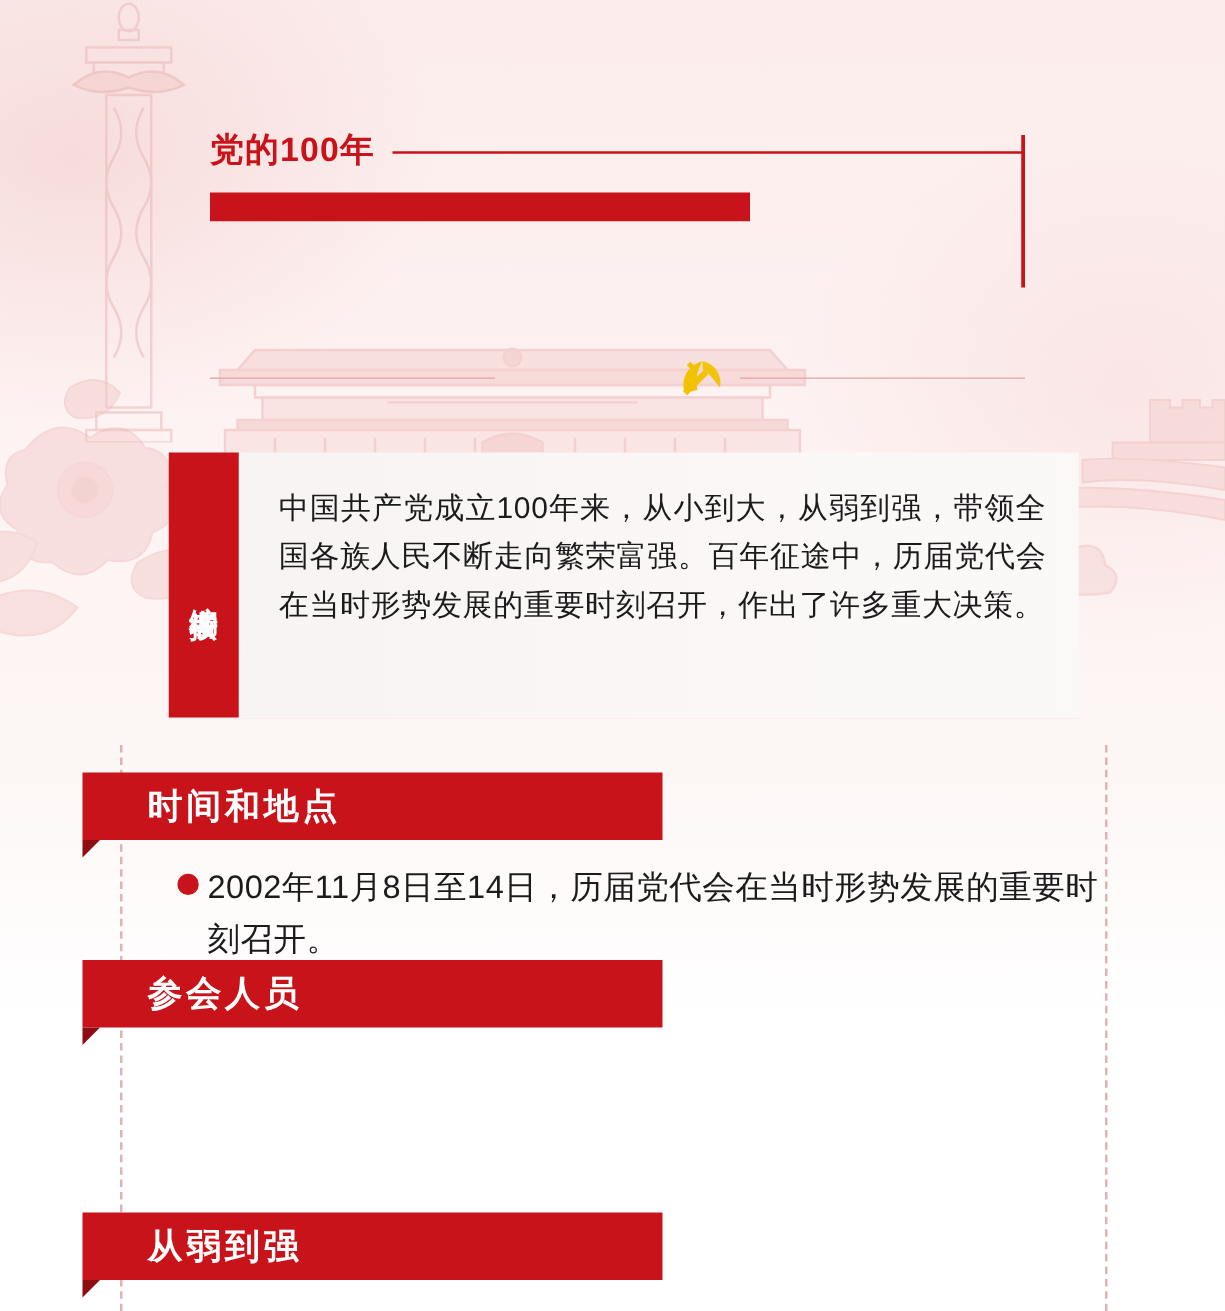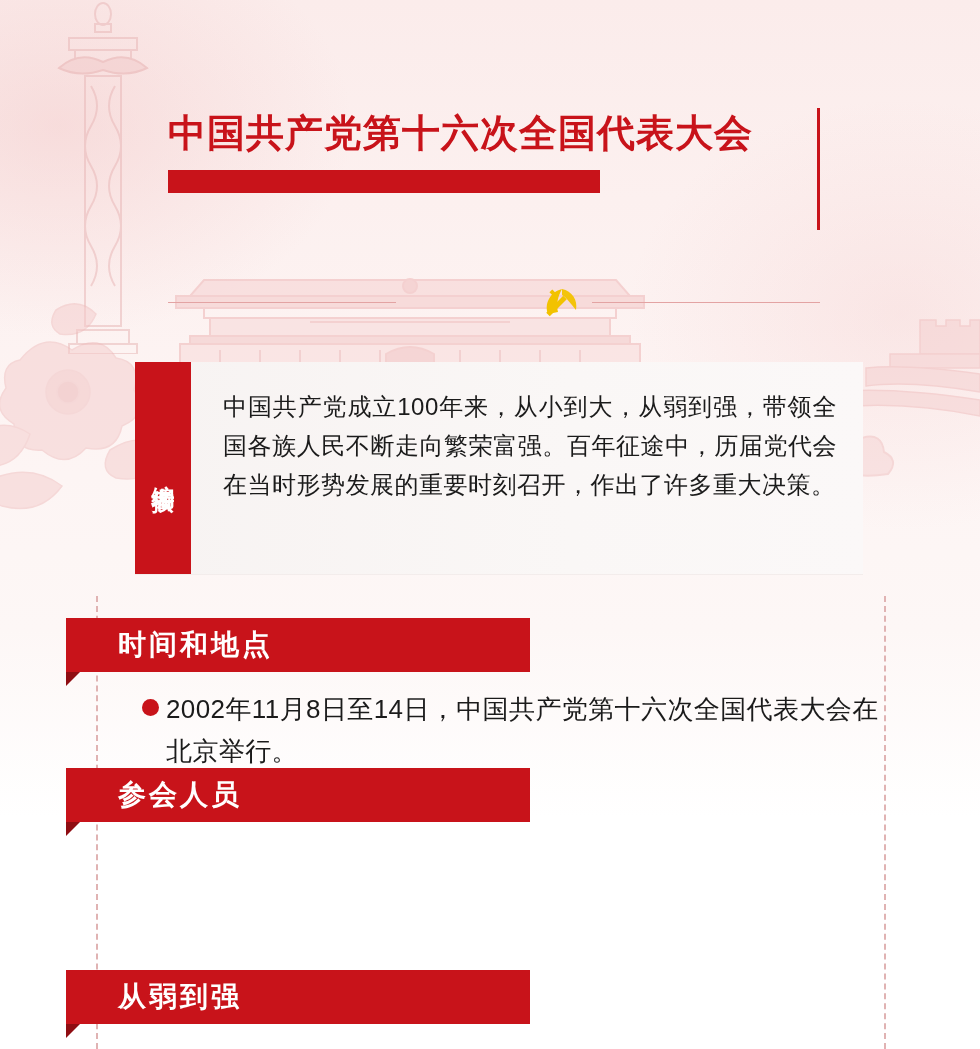--- a/index.html
+++ b/index.html
@@ -314,21 +314,24 @@
       <path d="M10 70 q-6 -24 20 -24 q6 -22 30 -14 q14 -20 34 -6 q22 -10 30 10 q26 -4 24 20 q20 6 10 24 q-60 8 -148 -10 z" fill="#f7d6d6"></path>
       <path d="M140 42 q14 -18 32 -4 q20 -6 22 14 q16 8 4 22 q-36 6 -58 -8 z" fill="#f5cfcf"></path>
       <path d="M26 58 q16 -8 28 2"></path>
       <path d="M70 48 q18 -8 30 4"></path>
     </g>
   </svg>
 </div>
 
 <div class="header">
   <div class="corner-box2"></div>
-  <div class="main-title">中国共产党第十六次全国代表大会</div>
+  <div class="header-top">
+    <div class="kicker">党的100年</div>
+    <div class="kicker-rule"></div>
+  </div>
   <div class="title-bar"></div>
 </div>
 
 <div class="emblem-row">
   <div class="emblem-rule"></div>
   <svg class="emblem" viewBox="0 0 48 40">
     <g fill="#f2c200">
       <path d="M10 32 C6 22 12 10 24 7 C20 14 18 22 20 30 Z"></path>
       <path d="M24 7 C34 9 40 18 38 28 C33 22 29 16 24 13 Z" opacity="0.95"></path>
       <rect x="12" y="9" width="6" height="4" transform="rotate(45 15 11)"></rect>
@@ -345,21 +348,21 @@
   <div class="note-body">中国共产党成立100年来，从小到大，从弱到强，带领全国各族人民不断走向繁荣富强。百年征途中，历届党代会在当时形势发展的重要时刻召开，作出了许多重大决策。</div>
 </div>
 
 <div class="guide left"></div>
 <div class="guide right"></div>
 
 <div class="section" id="sec-time">
   <div class="sec-head">时间和地点</div>
   <div class="sec-body">
     <span class="bullet"></span>
-    <p>2002年11月8日至14日，中国共产党第十六次全国代表大会在北京举行。</p>
+    <p>2002年11月8日至14日，历届党代会在当时形势发展的重要时刻召开。</p>
   </div>
 </div>
 
 <div class="section" id="sec-people">
   <div class="sec-head">参会人员</div>
 </div>
 
 <div class="section" id="sec-agenda">
   <div class="sec-head">从弱到强</div>
 </div>

